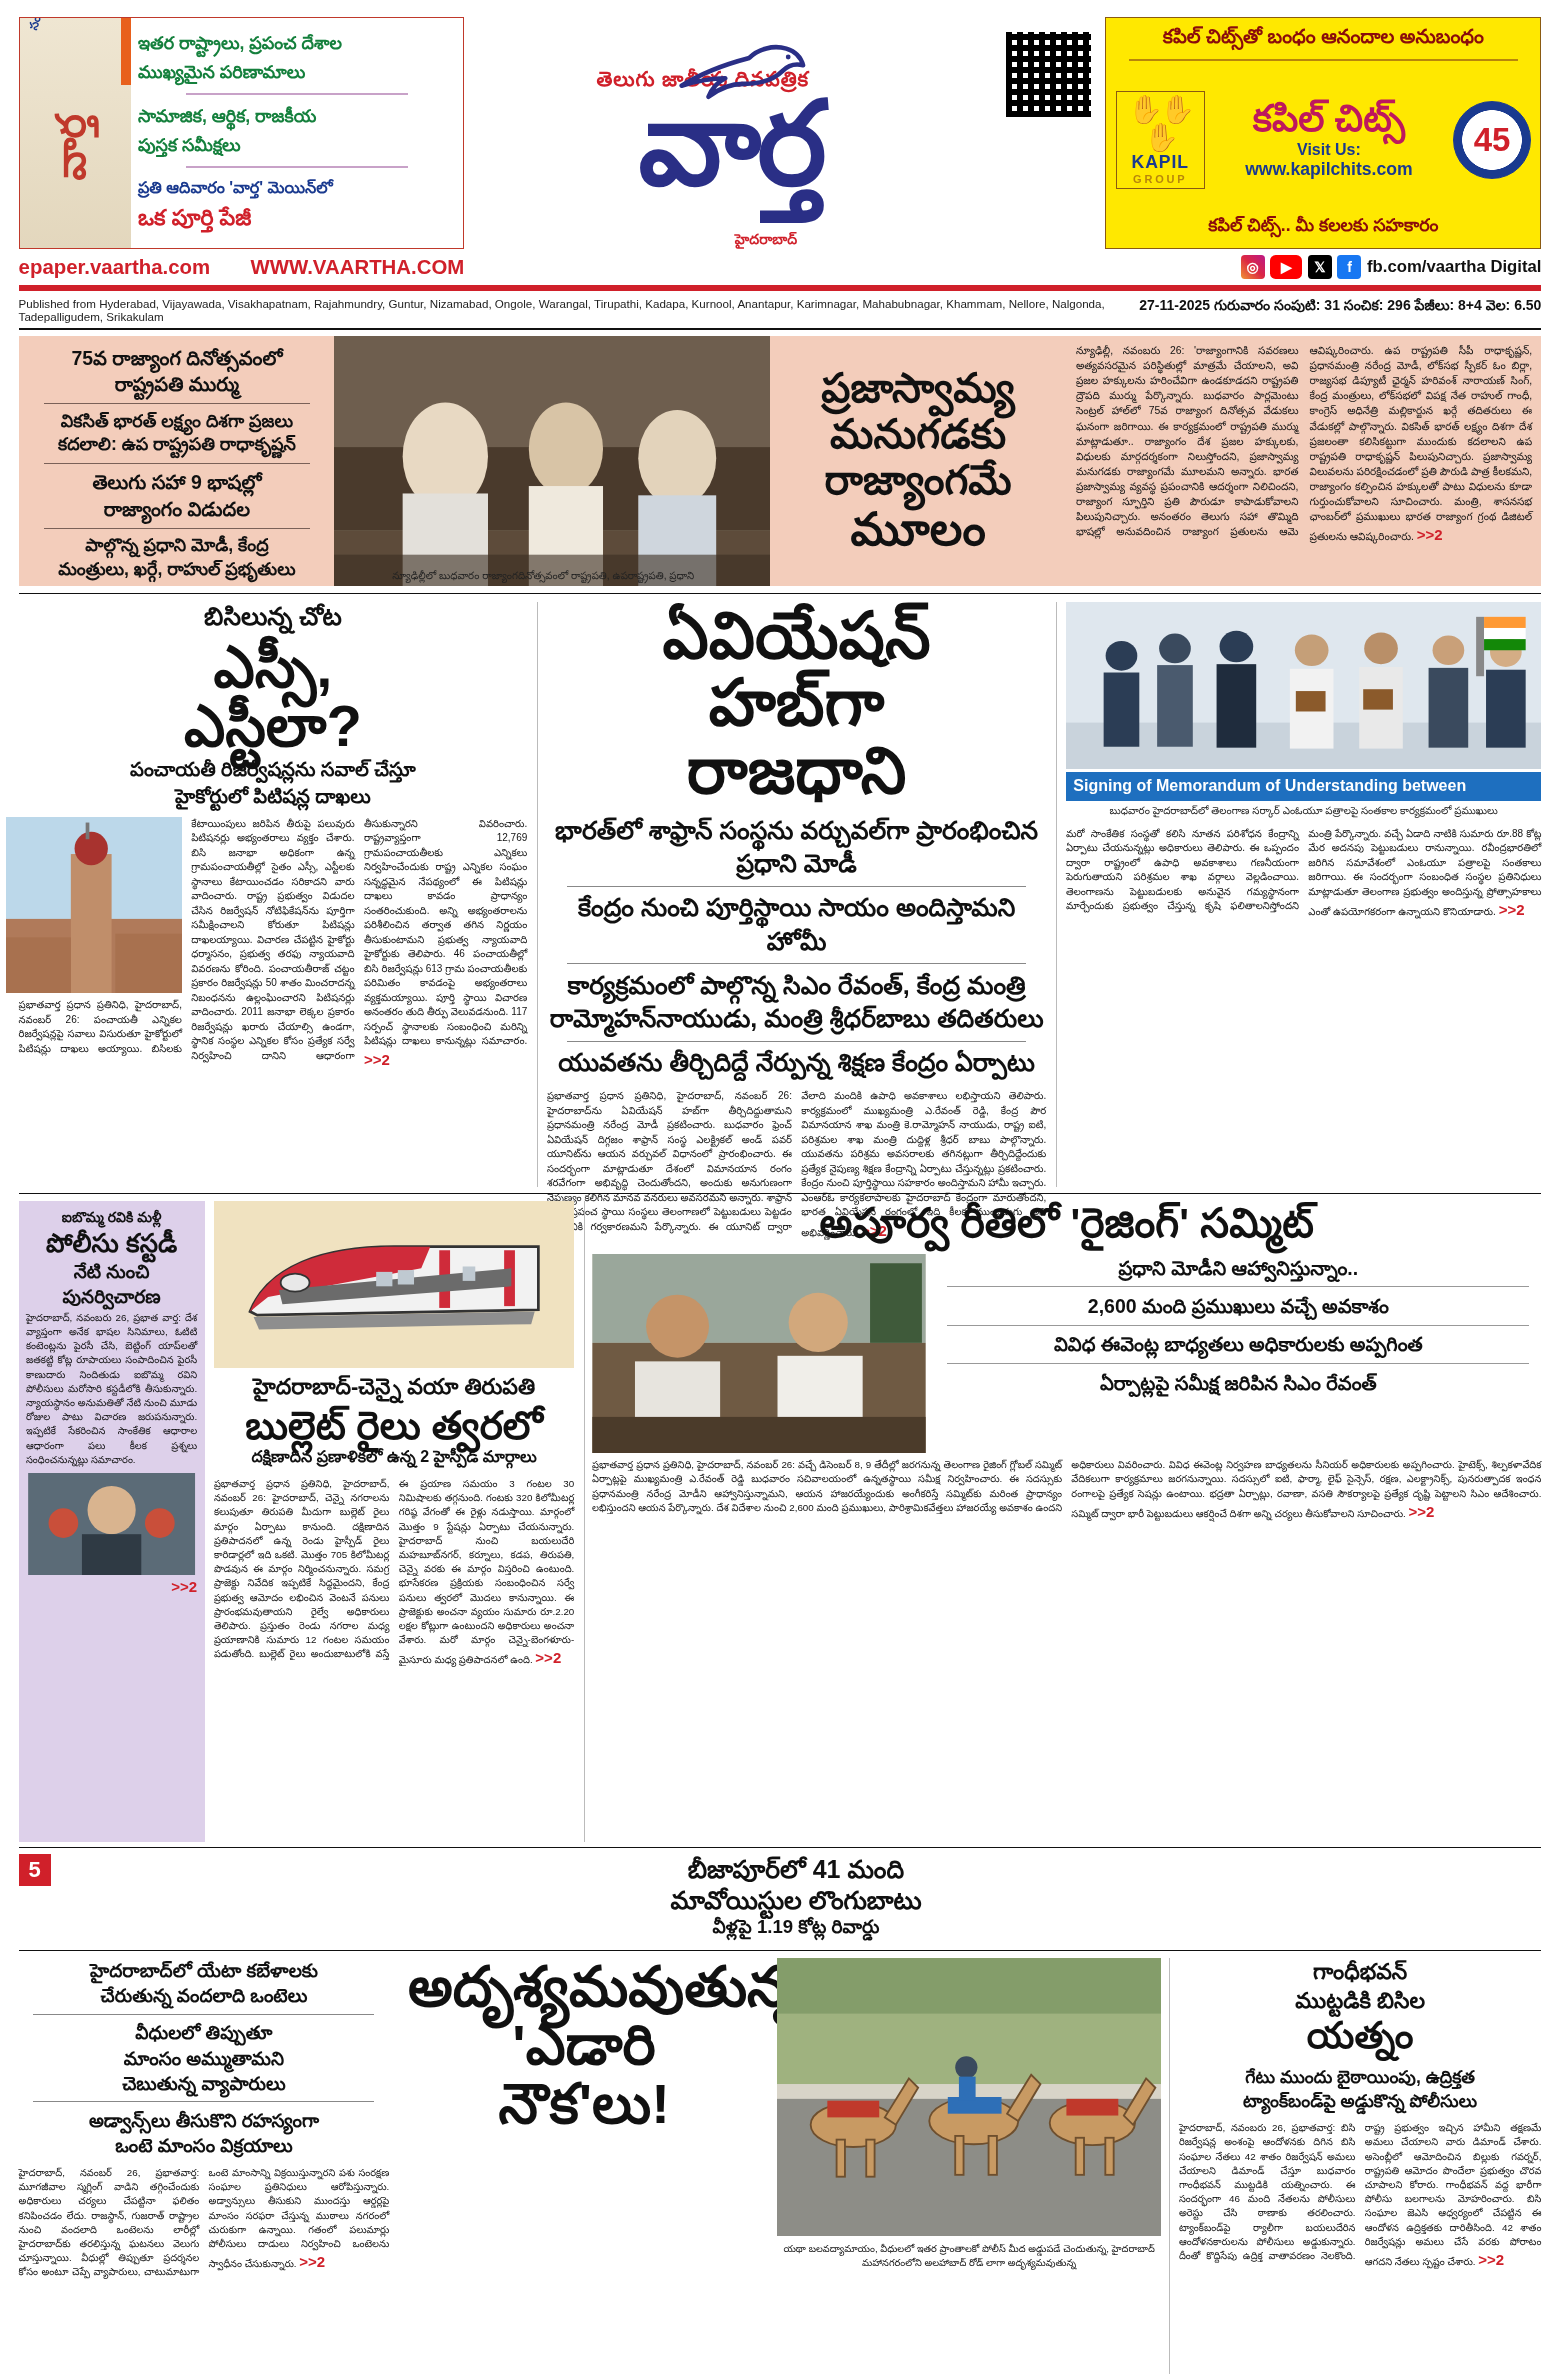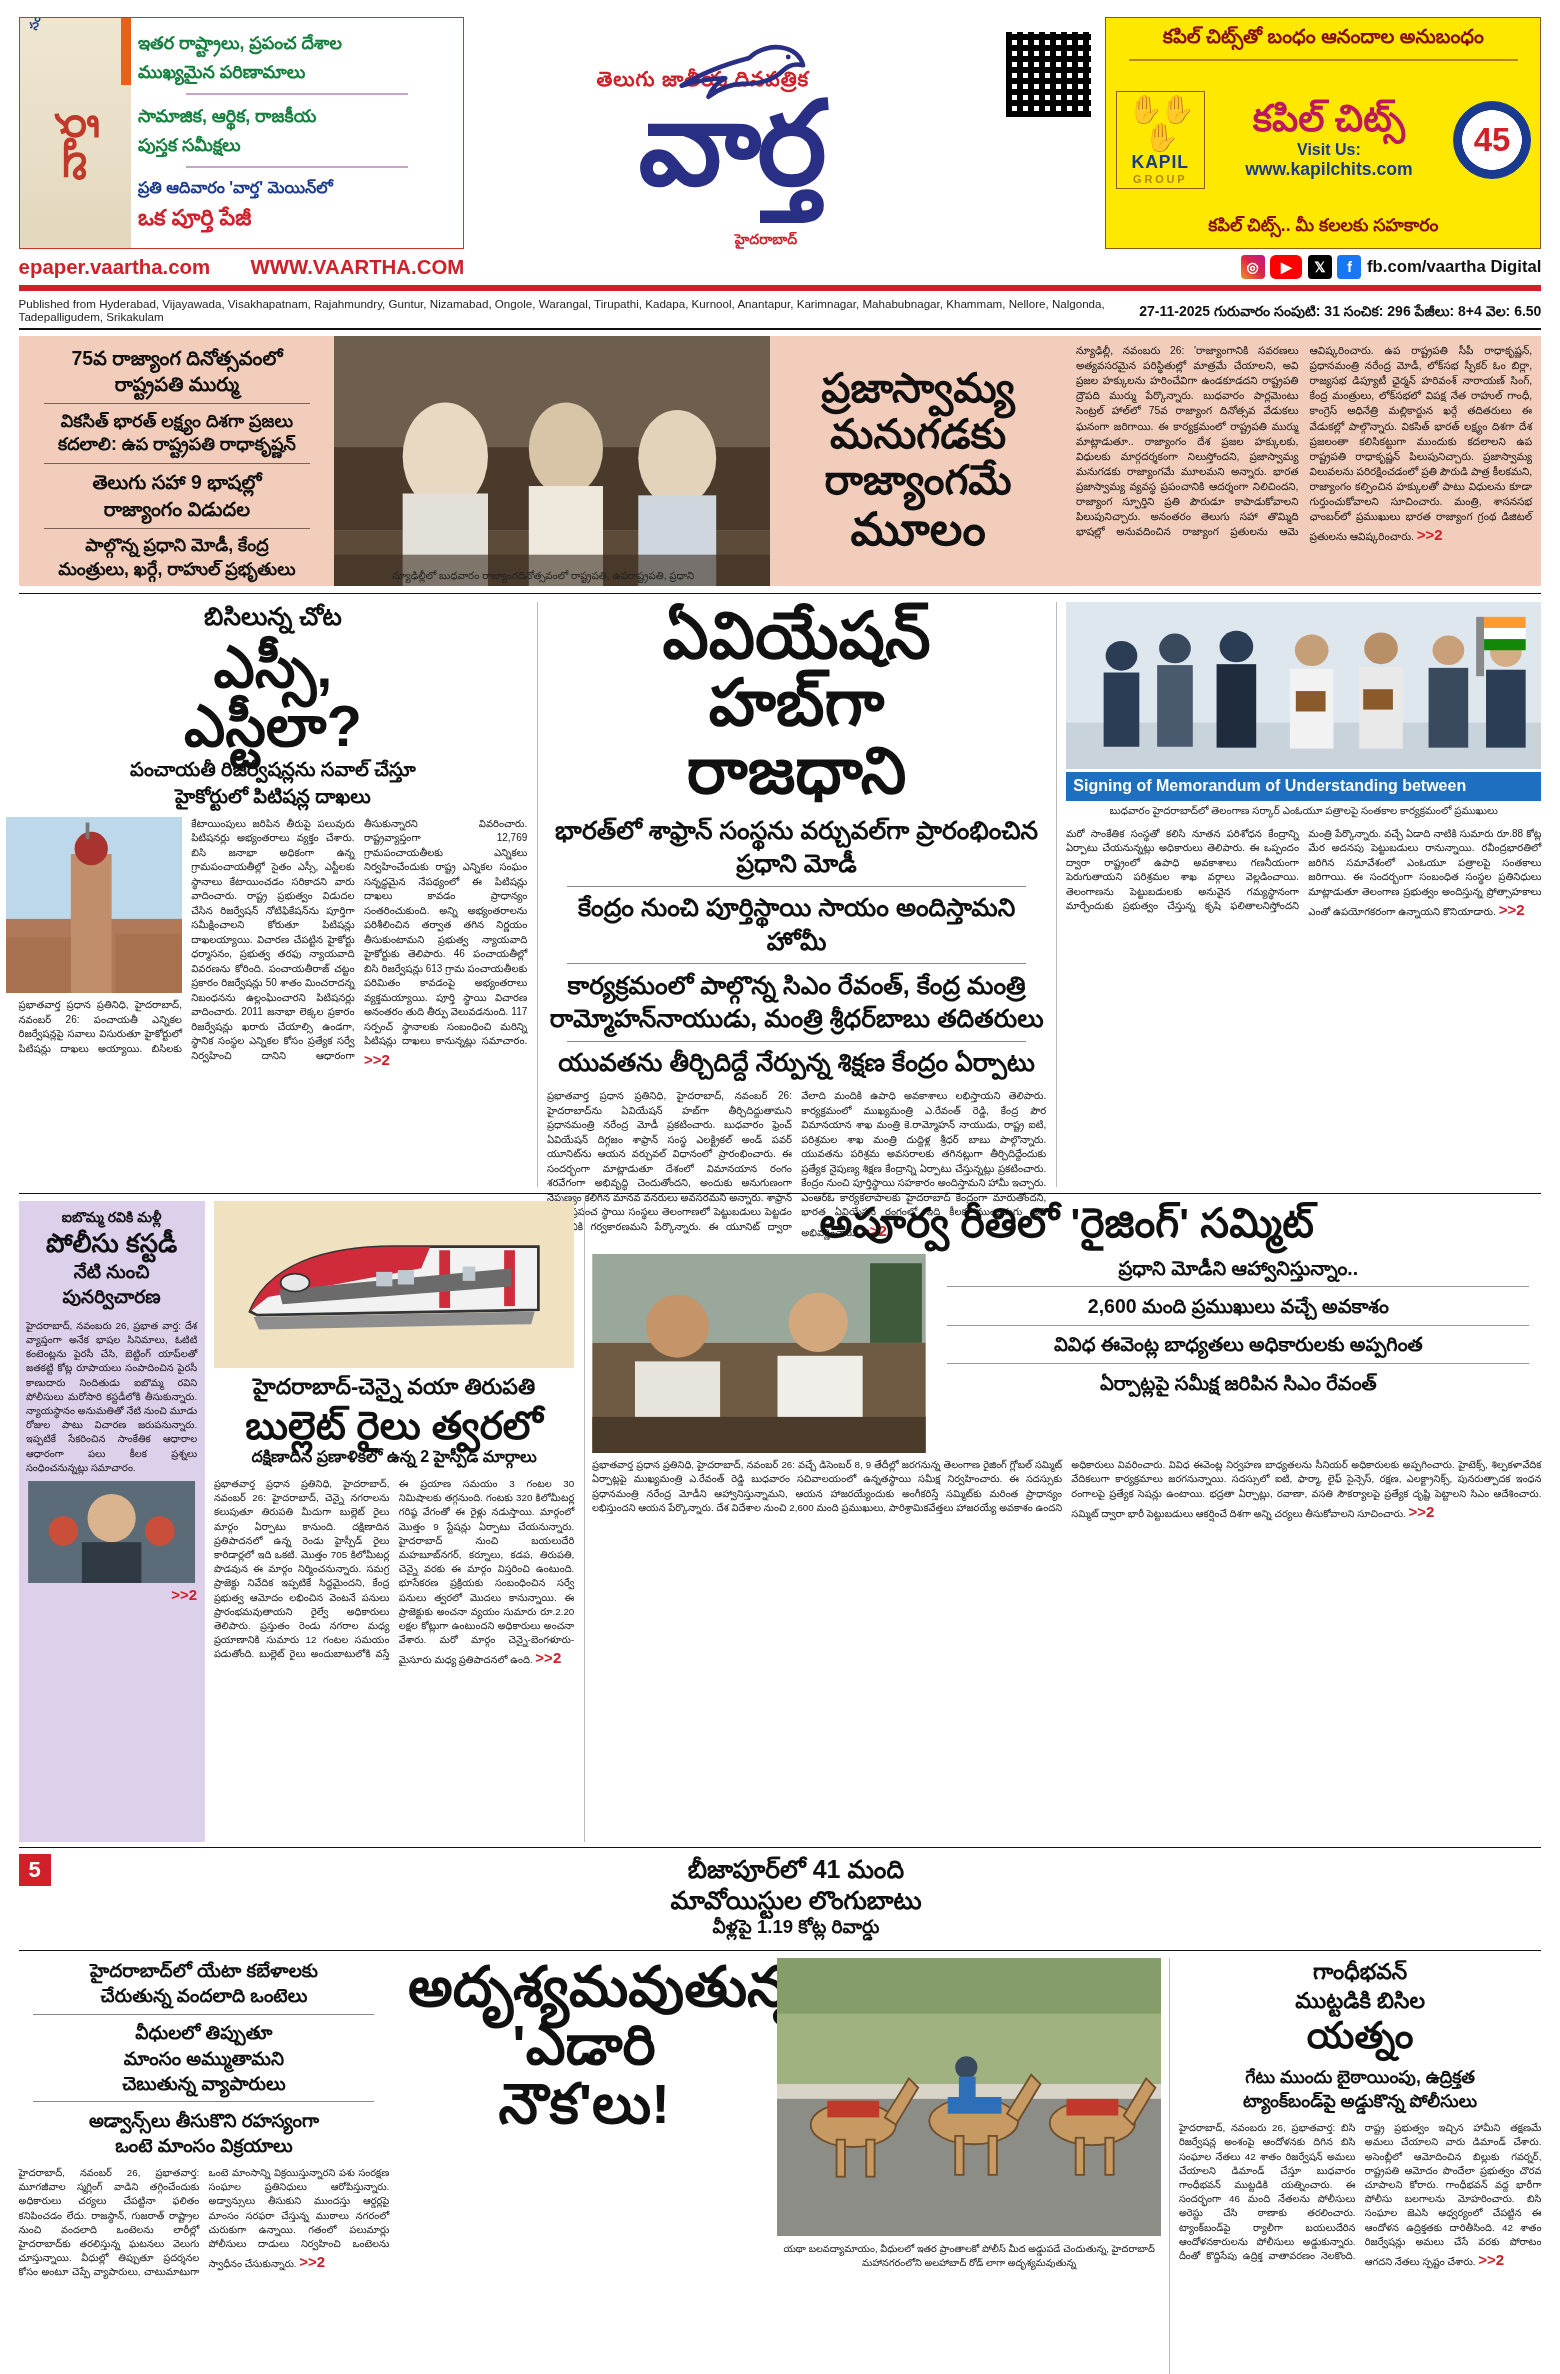--- a/index.html
+++ b/index.html
@@ -79,21 +79,21 @@
   .social{ display:flex; align-items:center; gap:5.6px; justify-content:flex-end; width:519px;}
   .sic{ width:24px; height:24px; border-radius:3.7px; display:inline-flex;
         align-items:center; justify-content:center; color:#fff; font-size:14px; font-weight:bold;}
   .sic.ig{ background:linear-gradient(45deg,#f09433,#dc2743,#bc1888); }
   .sic.yt{ background:#ff0000; border-radius:5.6px; width:32px;}
   .sic.x{ background:#000; }
   .sic.fb{ background:#1877f2; }
   .fbtext{ font-size:16.7px; font-weight:bold; color:#111; }
 
   .thickred{ height:5.6px; background:#d0202a; margin:1.9px 0 3.7px 0; }
-  .pubrow{ display:flex; align-items:flex-end; font-size:11.6px; padding:1.9px 0 5.6px 0;}
+  .pubrow{ display:flex; align-items:flex-start; font-size:11.6px; padding:1.9px 0 5.6px 0;}
   .pubrow .left{ flex:1; color:#222; }
   .pubrow .right{ font-weight:bold; font-size:14px; color:#111; white-space:nowrap;}
   .blackline{ height:1.9px; background:#111; }
 
   
   .lead{ display:flex; background:#f3cdbb; margin-top:5.6px; height:250px; }
   .lead-left{ width:315px; padding:9.3px 9.3px 5.6px 11px; }
   .lead-left .hl{ font-size:19.5px; font-weight:bold; line-height:1.35; text-align:center;}
   .lead-left .hl.s{ font-size:17.6px; }
   .lead-left .sep{ height:0.9px; background:#7a6158; width:90%; margin:5.6px auto;}
@@ -133,21 +133,21 @@
   .t2c .cap{ font-size:10.2px; text-align:center; margin-top:3.7px; color:#222;}
   .t2c .body{ font-size:10px; line-height:1.45; text-align:justify;
               column-count:2; column-gap:9.3px; margin-top:7.4px;}
 
   
   .tier3{ display:flex; margin-top:5.6px; border-top:1.9px solid #111; padding-top:7.4px; height:649px;}
   .t3a{ width:186px; background:#ddd0ea; padding:7.4px 7.4px; }
   .t3a .h{ font-size:14px; font-weight:bold; text-align:center; line-height:1.3; }
   .t3a .h.b{ font-size:26px; }
   .t3a .s{ font-size:18.6px; font-weight:bold; text-align:center; line-height:1.3; }
-  .t3a .body{ font-size:9.8px; line-height:1.45; text-align:justify; margin-top:10px;}
+  .t3a .body{ font-size:9.8px; line-height:1.45; text-align:justify; margin-top:2px;}
   .t3a .thumb{ width:100%; height:102px; margin-top:5.6px; }
 
   .t3b{ width:380px; padding:0 9.3px; border-right:0.9px solid #bbb; }
   .train-img{ width:100%; height:167px; background:#f0e2c0; display:block;}
   .t3b .h1{ font-size:22px; font-weight:bold; text-align:center; margin-top:5.6px;}
   .t3b .h2{ font-size:39px; font-weight:bold; text-align:center; line-height:1.1;}
   .t3b .h3{ font-size:16px; font-weight:bold; text-align:center; }
   .t3b .body{ font-size:9.8px; line-height:1.45; text-align:justify;
               column-count:2; column-gap:9.3px; margin-top:7.4px;}
 

